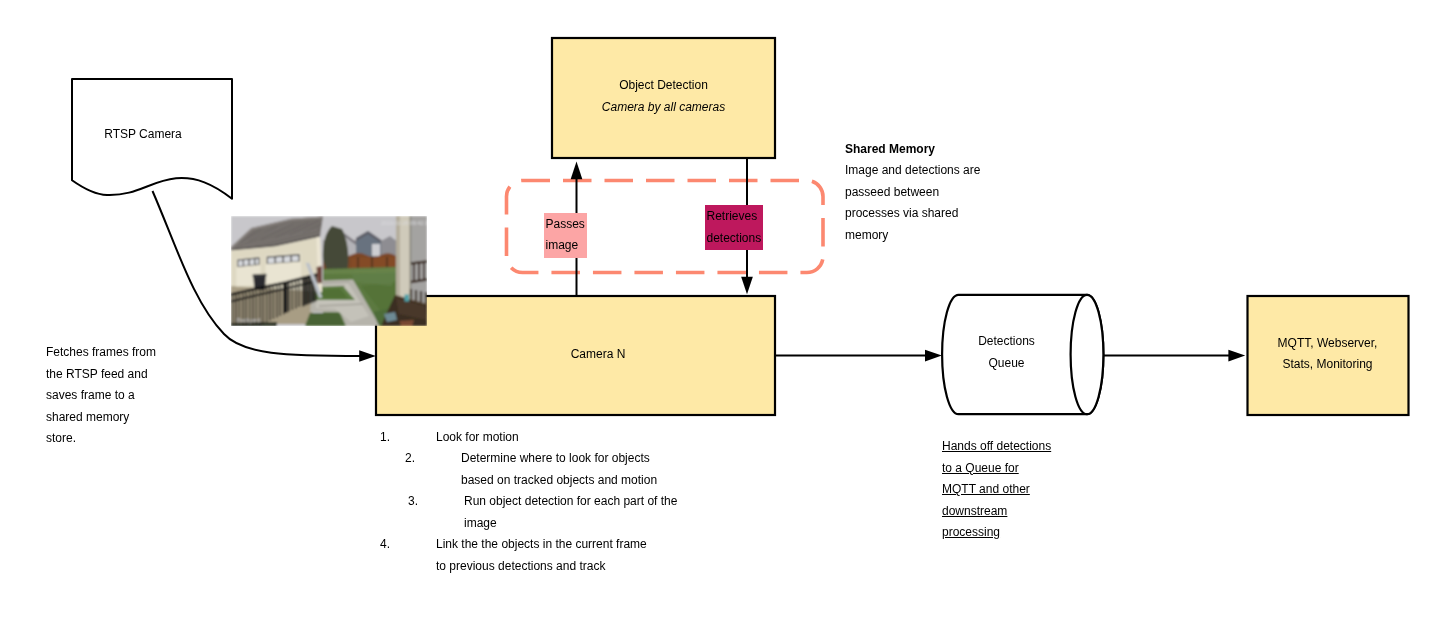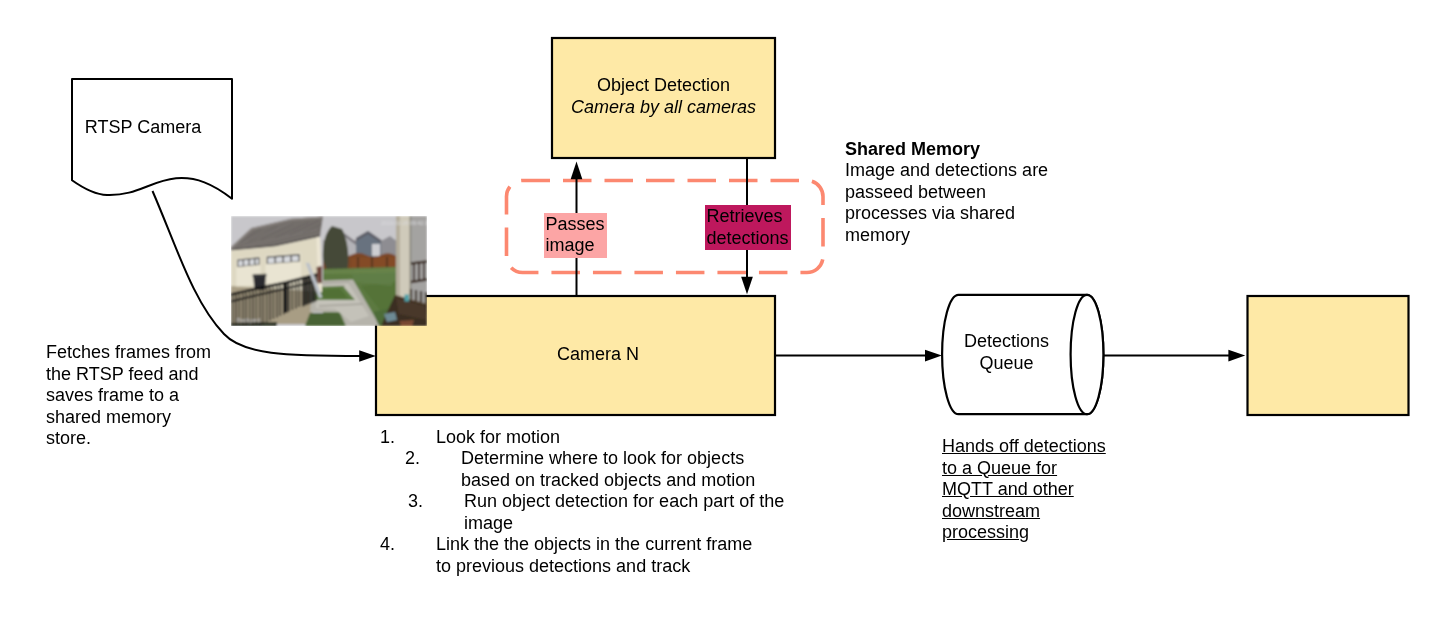--- a/index.html
+++ b/index.html
@@ -1,18 +1,18 @@
 <!DOCTYPE html>
 <html><head>
 <meta charset="utf-8">
 <style>
   html,body{margin:0;padding:0;background:#ffffff;}
   #page{position:relative;width:1448px;height:625px;background:#ffffff;overflow:hidden;
         font-family:"Liberation Sans",sans-serif;color:#000;}
-  .t{position:absolute;font-size:18px;line-height:21.6px;white-space:nowrap;}
+  .t{position:absolute;font-size:12px;line-height:21.6px;white-space:nowrap;}
   .ctr{text-align:center;}
   svg{position:absolute;left:0;top:0;}
 </style>
 </head>
 <body>
 <div id="page">
 <svg width="1448" height="625" viewBox="0 0 1448 625">
 
   <path d="M 72 79 L 232 79 L 232 198.7
            C 213 184 196 176.5 176 178.3
@@ -193,21 +193,21 @@
       <rect x="173.5" y="78.5" width="4.5" height="7" fill="#4fa0a8"></rect>
       <path d="M168.5,105 L183,104 L181,110 L170,110 Z" fill="#7a4a33"></path>
       <polygon points="153,98 164,96 166,104 156,106" fill="#6d8a94"></polygon>
 
       <text x="150" y="8.5" font-family="Liberation Sans, sans-serif" font-size="5.4" fill="#dcdcde">2019-02-26 09:42:11</text>
       <text x="6" y="106" font-family="Liberation Sans, sans-serif" font-size="5.6" fill="#cfcfd1">Backyard</text>
     </g>
   </g>
 </svg>
 
-<div class="t ctr" style="left:71px;top:117px;width:144px;">RTSP Camera</div>
+<div class="t ctr" style="left:71px;top:124px;width:144px;">RTSP Camera</div>
 
 <div class="t ctr" style="left:552px;top:75px;width:223px;">Object Detection<br><i>Camera by all cameras</i></div>
 
 <div class="t" style="left:543.5px;top:212.8px;background:#fca5a5;padding:1px 2px;">Passes<br>image</div>
 
 <div class="t" style="left:704.5px;top:205px;background:#be185d;padding:1px 2px;">Retrieves<br>detections</div>
 
 <div class="t" style="left:845px;top:138.6px;"><b>Shared Memory</b><br>Image and detections are<br>passeed between<br>processes via shared<br>memory</div>
 
 <div class="t" style="left:46px;top:342px;">Fetches frames from<br>the RTSP feed and<br>saves frame to a<br>shared memory<br>store.</div>
@@ -216,15 +216,16 @@
 
 <div class="t" style="left:380px;top:426.5px;">
   <div><span style="display:inline-block;width:56px;">1.</span><span>Look for motion</span></div>
   <div style="position:relative;margin-left:25px;"><span style="display:inline-block;width:56px;vertical-align:top;">2.</span><span style="display:inline-block;">Determine where to look for objects<br>based on tracked objects and motion</span></div>
   <div style="position:relative;margin-left:28px;"><span style="display:inline-block;width:56px;vertical-align:top;">3.</span><span style="display:inline-block;">Run object detection for each part of the<br>image</span></div>
   <div style="position:relative;"><span style="display:inline-block;width:56px;vertical-align:top;">4.</span><span style="display:inline-block;">Link the the objects in the current frame<br>to previous detections and track</span></div>
 </div>
 
 <div class="t ctr" style="left:942px;top:331.2px;width:129px;">Detections<br>Queue</div>
 
+<div class="t ctr" style="left:1247px;top:332.7px;width:161px;">MQTT, Webserver,<br>Stats, Monitoring</div>
 
 <div class="t" style="left:942px;top:436px;text-decoration:underline;">Hands off detections<br>to a Queue for<br>MQTT and other<br>downstream<br>processing</div>
 </div>
 
 </body></html>

